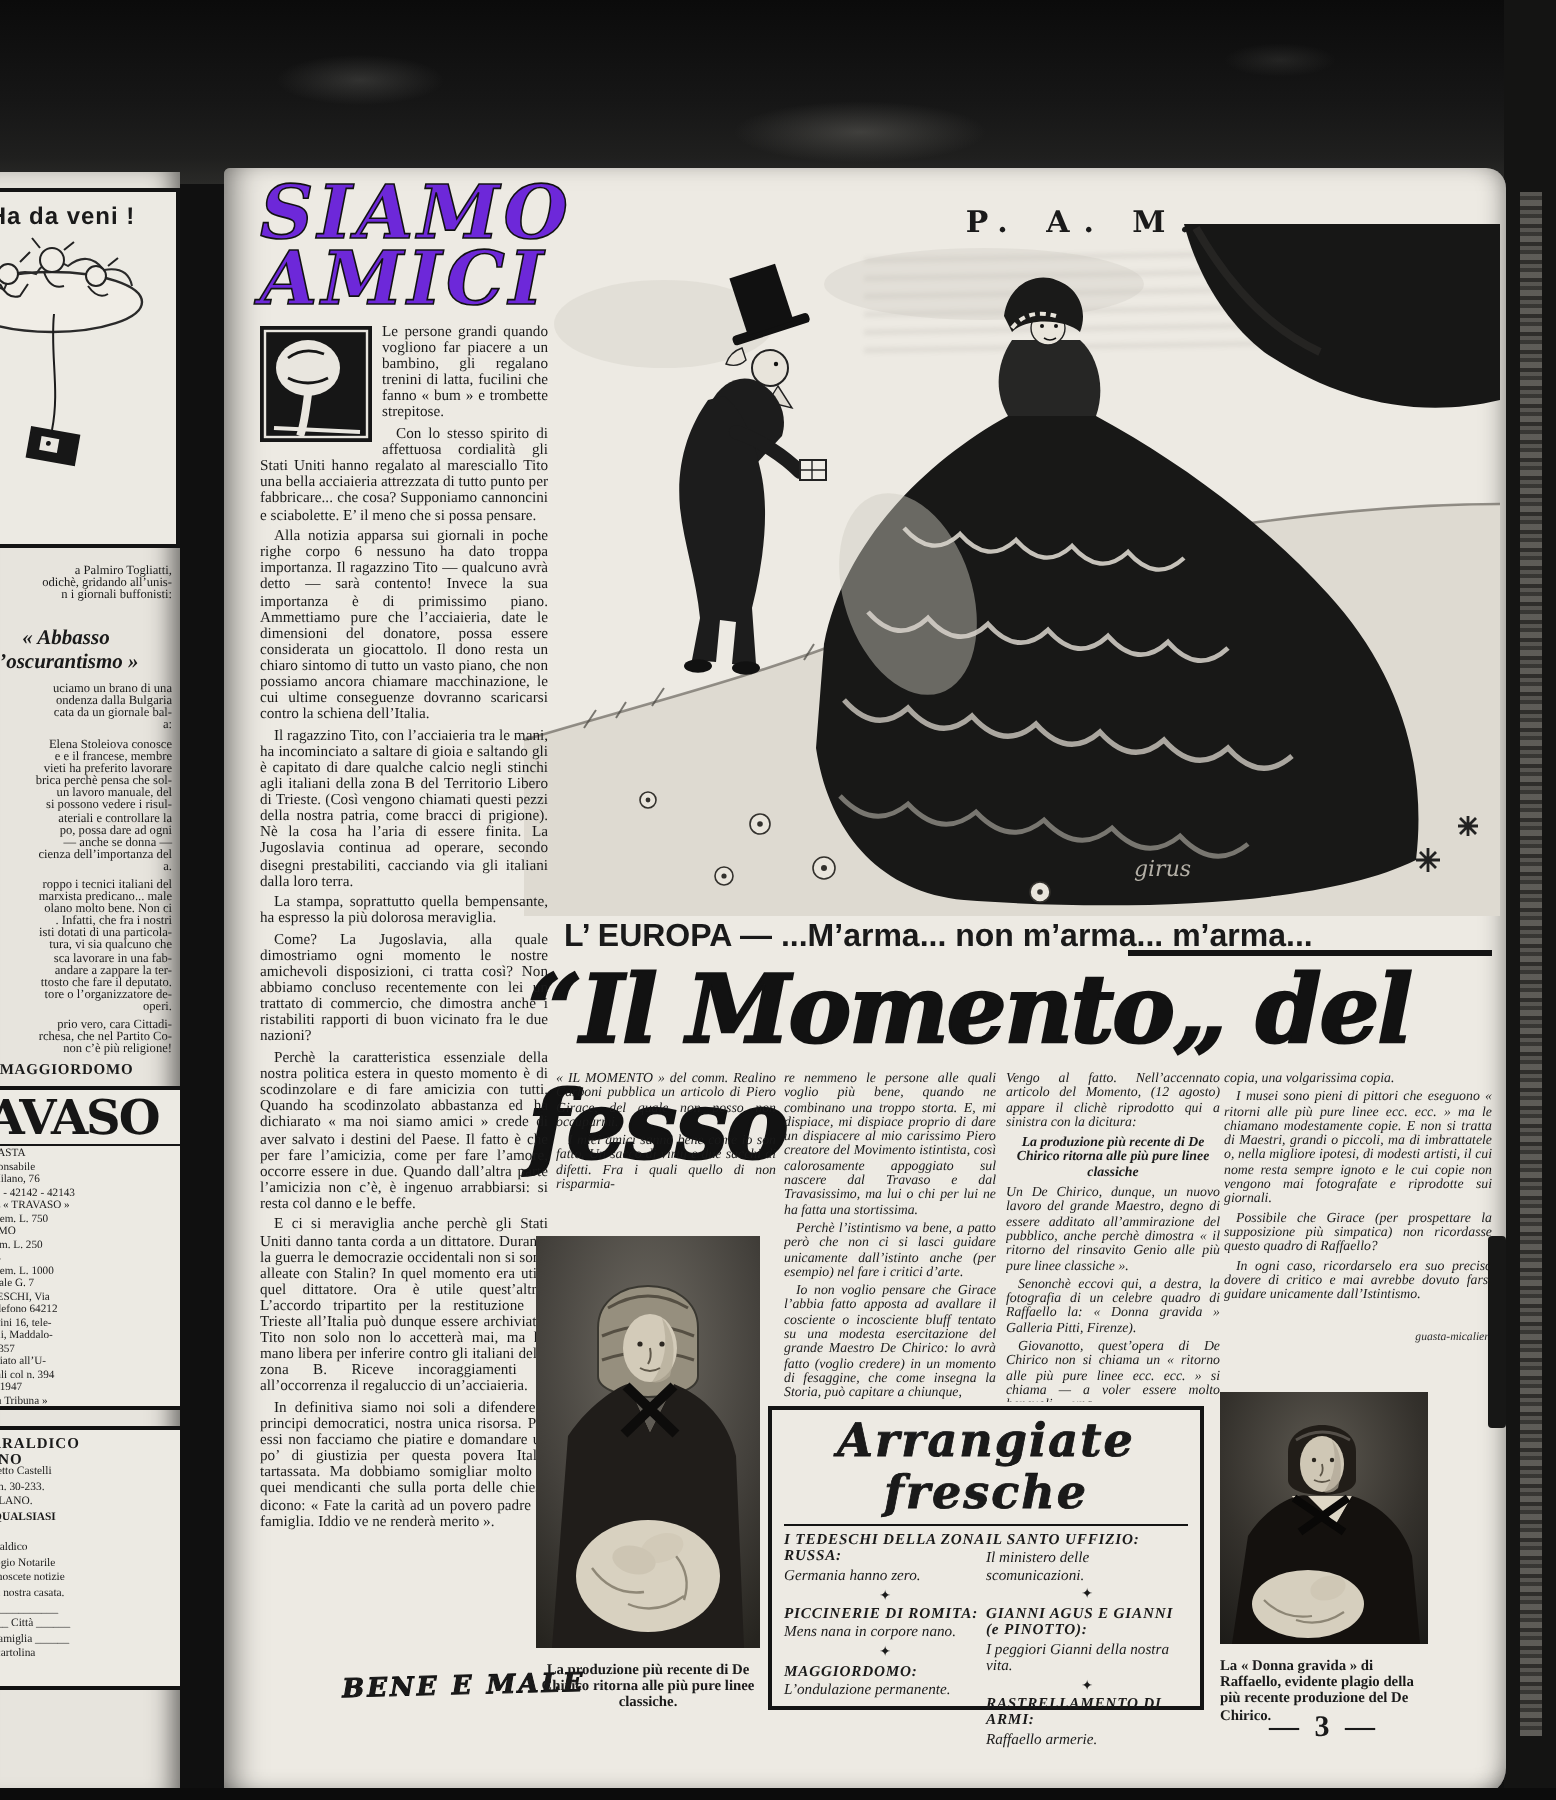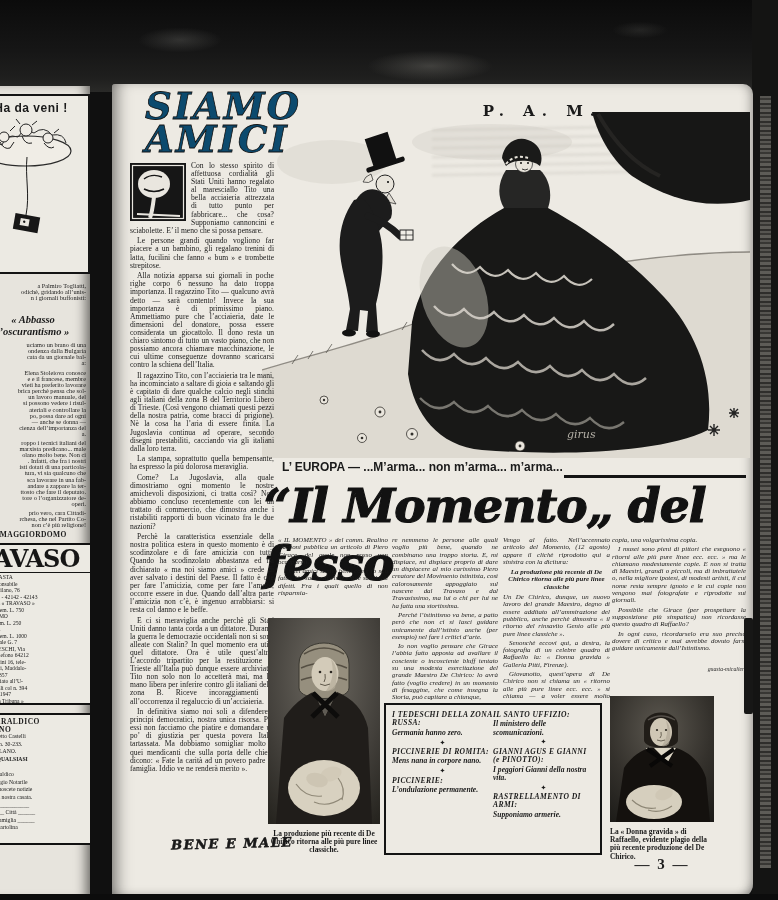--- a/index.html
+++ b/index.html
@@ -44,28 +44,28 @@
   .arald-lines div:nth-child(6),.arald-lines div:nth-child(7){font-weight:bold;}
 
   
   .main-page{left:112px;top:84px;width:641px;height:814px;background:#edeae3;overflow:hidden;
     border-radius:3px 10px 14px 3px;
     box-shadow:inset 12px 0 16px -8px rgba(0,0,0,.5), inset -8px 0 12px -7px rgba(0,0,0,.4),
                inset 0 -8px 12px -8px rgba(0,0,0,.35);}
   .bleed{left:320px;top:36px;width:310px;height:54px;opacity:.5;filter:blur(1px);transform:skewY(-1deg);
     background:repeating-linear-gradient(0deg,rgba(122,120,112,.22) 0 3px,transparent 3px 9px);}
 
-  .siamo-head{left:33px;top:6px;width:150px;font-family:"DejaVu Serif",serif;font-weight:bold;font-style:italic;
-    font-size:37px;line-height:33px;letter-spacing:2px;color:#0c4a6e;-webkit-text-stroke:.8px #121212;}
+  .siamo-head{left:18px;top:6px;width:150px;font-family:"DejaVu Serif",serif;font-weight:bold;font-style:italic;
+    font-size:37px;line-height:33px;letter-spacing:2px;color:#6d28d9;-webkit-text-stroke:.8px #121212;}
   .pam{left:250px;top:18px;width:240px;text-align:right;font-family:"DejaVu Serif",serif;font-weight:bold;
     font-size:15px;letter-spacing:7px;}
 
   .cartoon{left:150px;top:28px;}
   .cartoon-caption{left:170px;top:376px;width:290px;font-family:"Liberation Sans",sans-serif;
-    font-weight:bold;font-size:12px;white-space:nowrap;}
+    font-weight:bold;font-size:16px;white-space:nowrap;}
   .head-rule{left:452px;top:391px;width:182px;height:2.5px;background:#141414;}
   .momento-head{left:152px;top:393px;width:486px;font-family:"DejaVu Serif",serif;
     font-weight:bold;font-style:italic;font-size:47px;line-height:58px;letter-spacing:-1px;
     color:#121212;-webkit-text-stroke:1.2px #121212;}
 
   .siamo-article{left:18px;top:78px;width:144px;height:672px;overflow:hidden;
     font-size:7.6px;line-height:8.1px;text-align:justify;}
   .siamo-article p{margin:0 0 2.5px 0;text-indent:7px;}
   .siamo-article p:first-child{text-indent:0;}
   .tree-cut{float:left;margin:1px 5px 1px 0;}
@@ -90,21 +90,21 @@
   .page-num{left:498px;top:772px;width:104px;text-align:center;font-weight:bold;font-size:15px;letter-spacing:2px;}
 
   .arr-box{left:272px;top:619px;width:218px;height:152px;border:2.5px solid #141414;background:#edeae3;
     box-sizing:border-box;padding:3px 6px;}
   .arr-title{text-align:center;font-family:"DejaVu Serif",serif;font-weight:bold;font-style:italic;
     font-size:23px;line-height:26px;letter-spacing:1px;border-bottom:1.5px solid #141414;padding-bottom:2px;
     -webkit-text-stroke:.4px #121212;}
   .arr-cols{display:flex;gap:0;margin-top:3px;}
   .arr-col{flex:1;}
   .arr-head{font-weight:bold;font-style:italic;font-size:7.6px;line-height:8.4px;letter-spacing:.4px;}
-  .arr-body{font-style:italic;font-size:7.6px;line-height:8.2px;margin-top:1px;font-weight:bold;}
+  .arr-body{font-style:italic;font-size:7.6px;line-height:8.2px;margin-top:1px;}
   .arr-sep{text-align:center;font-size:7px;line-height:8px;margin:1.5px 0;}
   .arr-col .arr-item:last-child .arr-sep{display:none;}
 
   .edge-smudge{left:632px;top:534px;width:9px;height:96px;background:#171716;border-radius:2px;}
 </style>
 </head>
 <body>
 
 <div class="scan">
 
@@ -321,22 +321,22 @@
     <div class="abs siamo-article">
       <svg class="tree-cut" width="56" height="58" viewBox="0 0 56 58">
         <rect width="56" height="58" fill="#161616"></rect>
         <rect x="2.5" y="2.5" width="51" height="53" fill="none" stroke="#e9e6df" stroke-width="1.2"></rect>
         <ellipse cx="24" cy="21" rx="16" ry="14" fill="#e9e6df"></ellipse>
         <path d="M14,16 q8,-6 18,-2 M14,26 q10,5 20,0" stroke="#161616" stroke-width="1.4" fill="none"></path>
         <path d="M24,34 C23,42 22,50 20,55" stroke="#e9e6df" stroke-width="4" fill="none"></path>
         <path d="M7,51 L50,53" stroke="#e9e6df" stroke-width="2"></path>
       </svg>
       <div>
+          <p>Le persone grandi quando vogliono far piacere a un bambino, gli regalano trenini di latta, fucilini che fanno « bum » e trombette strepitose.</p>
           <p>Con lo stesso spirito di affettuosa cordialità gli Stati Uniti hanno regalato al maresciallo Tito una bella acciaieria attrezzata di tutto punto per fabbricare... che cosa? Supponiamo cannoncini e sciabolette. E’ il meno che si possa pensare.</p>
-          <p>Le persone grandi quando vogliono far piacere a un bambino, gli regalano trenini di latta, fucilini che fanno « bum » e trombette strepitose.</p>
           <p>Alla notizia apparsa sui giornali in poche righe corpo 6 nessuno ha dato troppa importanza. Il ragazzino Tito — qualcuno avrà detto — sarà contento! Invece la sua importanza è di primissimo piano. Ammettiamo pure che l’acciaieria, date le dimensioni del donatore, possa essere considerata un giocattolo. Il dono resta un chiaro sintomo di tutto un vasto piano, che non possiamo ancora chiamare macchinazione, le cui ultime conseguenze dovranno scaricarsi contro la schiena dell’Italia.</p>
           <p>Il ragazzino Tito, con l’acciaieria tra le mani, ha incominciato a saltare di gioia e saltando gli è capitato di dare qualche calcio negli stinchi agli italiani della zona B del Territorio Libero di Trieste. (Così vengono chiamati questi pezzi della nostra patria, come bracci di prigione). Nè la cosa ha l’aria di essere finita. La Jugoslavia continua ad operare, secondo disegni prestabiliti, cacciando via gli italiani dalla loro terra.</p>
           <p>La stampa, soprattutto quella bempensante, ha espresso la più dolorosa meraviglia.</p>
           <p>Come? La Jugoslavia, alla quale dimostriamo ogni momento le nostre amichevoli disposizioni, ci tratta così? Non abbiamo concluso recentemente con lei un trattato di commercio, che dimostra anche i ristabiliti rapporti di buon vicinato fra le due nazioni?</p>
           <p>Perchè la caratteristica essenziale della nostra politica estera in questo momento è di scodinzolare e di fare amicizia con tutti. Quando ha scodinzolato abbastanza ed ha dichiarato « ma noi siamo amici » crede di aver salvato i destini del Paese. Il fatto è che per fare l’amicizia, come per fare l’amore, occorre essere in due. Quando dall’altra parte l’amicizia non c’è, è ingenuo arrabbiarsi: si resta col danno e le beffe.</p>
           <p>E ci si meraviglia anche perchè gli Stati Uniti danno tanta corda a un dittatore. Durante la guerra le democrazie occidentali non si sono alleate con Stalin? In quel momento era utile quel dittatore. Ora è utile quest’altro. L’accordo tripartito per la restituzione di Trieste all’Italia può dunque essere archiviato. Tito non solo non lo accetterà mai, ma ha mano libera per inferire contro gli italiani della zona B. Riceve incoraggiamenti e all’occorrenza il regaluccio di un’acciaieria.</p>
           <p>In definitiva siamo noi soli a difendere i principi democratici, nostra unica risorsa. Per essi non facciamo che piatire e domandare un po’ di giustizia per questa povera Italia tartassata. Ma dobbiamo somigliar molto a quei mendicanti che sulla porta delle chiese dicono: « Fate la carità ad un povero padre di famiglia. Iddio ve ne renderà merito ».</p>
         </div>
     </div>
     <div class="abs bene-male">BENE E MALE</div>
@@ -392,52 +392,53 @@
 
     <div class="abs mcol mcol4">
         <p>copia, una volgarissima copia.</p>
         <p>I musei sono pieni di pittori che eseguono « ritorni alle più pure linee ecc. ecc. » ma le chiamano modestamente copie. E non si tratta di Maestri, grandi o piccoli, ma di imbrattatele o, nella migliore ipotesi, di modesti artisti, il cui nome resta sempre ignoto e le cui copie non vengono mai fotografate e riprodotte sui giornali.</p>
         <p>Possibile che Girace (per prospettare la supposizione più simpatica) non ricordasse questo quadro di Raffaello?</p>
         <p>In ogni caso, ricordarselo era suo preciso dovere di critico e mai avrebbe dovuto farsi guidare unicamente dall’Istintismo.</p>
       </div>
     <div class="abs mcol-sig">guasta-micalieri</div>
 
     <div class="abs arr-box">
+      <div class="arr-title">Arrangiate fresche</div>
       <div class="arr-cols">
         <div class="arr-col">
             <div class="arr-item">
             <div class="arr-head">I TEDESCHI DELLA ZONA RUSSA:</div>
             <div class="arr-body">Germania hanno zero.</div>
             <div class="arr-sep">✦</div>
           </div>
             <div class="arr-item">
             <div class="arr-head">PICCINERIE DI ROMITA:</div>
             <div class="arr-body">Mens nana in corpore nano.</div>
             <div class="arr-sep">✦</div>
           </div>
             <div class="arr-item">
-            <div class="arr-head">PICCINERIE:</div>
+            <div class="arr-head">MAGGIORDOMO:</div>
             <div class="arr-body">L’ondulazione permanente.</div>
 
           </div>
           </div>
         <div class="arr-col">
             <div class="arr-item">
             <div class="arr-head">IL SANTO UFFIZIO:</div>
             <div class="arr-body">Il ministero delle scomunicazioni.</div>
             <div class="arr-sep">✦</div>
           </div>
             <div class="arr-item">
             <div class="arr-head">GIANNI AGUS E GIANNI (e PINOTTO):</div>
             <div class="arr-body">I peggiori Gianni della nostra vita.</div>
             <div class="arr-sep">✦</div>
           </div>
             <div class="arr-item">
             <div class="arr-head">RASTRELLAMENTO DI ARMI:</div>
-            <div class="arr-body">Supponiamo armerie.</div>
+            <div class="arr-body">Raffaello armerie.</div>
 
           </div>
           </div>
       </div>
     </div>
 
     <div class="abs fig fig-raffaello">
       <svg width="104" height="126" viewBox="0 0 104 126">
         <defs>
           <radialGradient id="pg2" cx="48%" cy="26%" r="90%">

